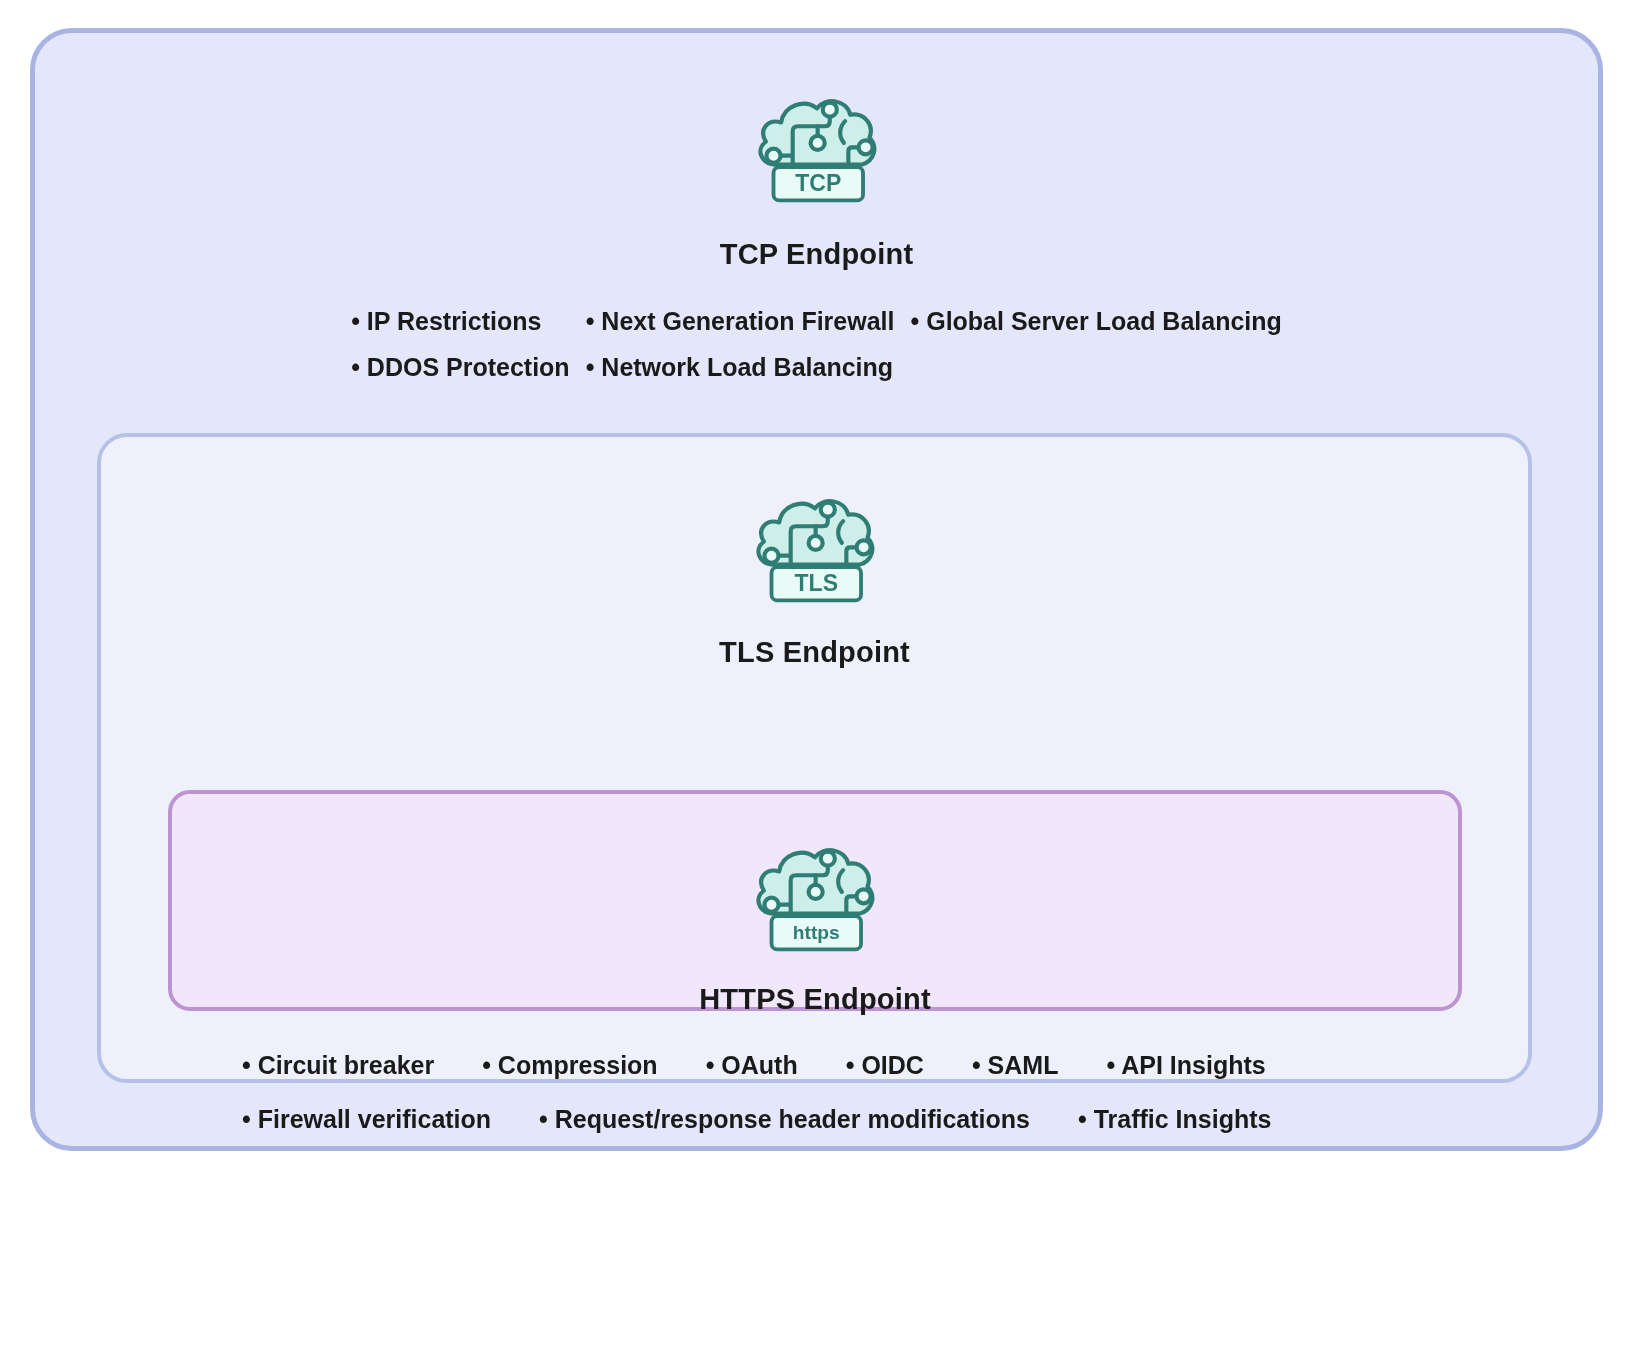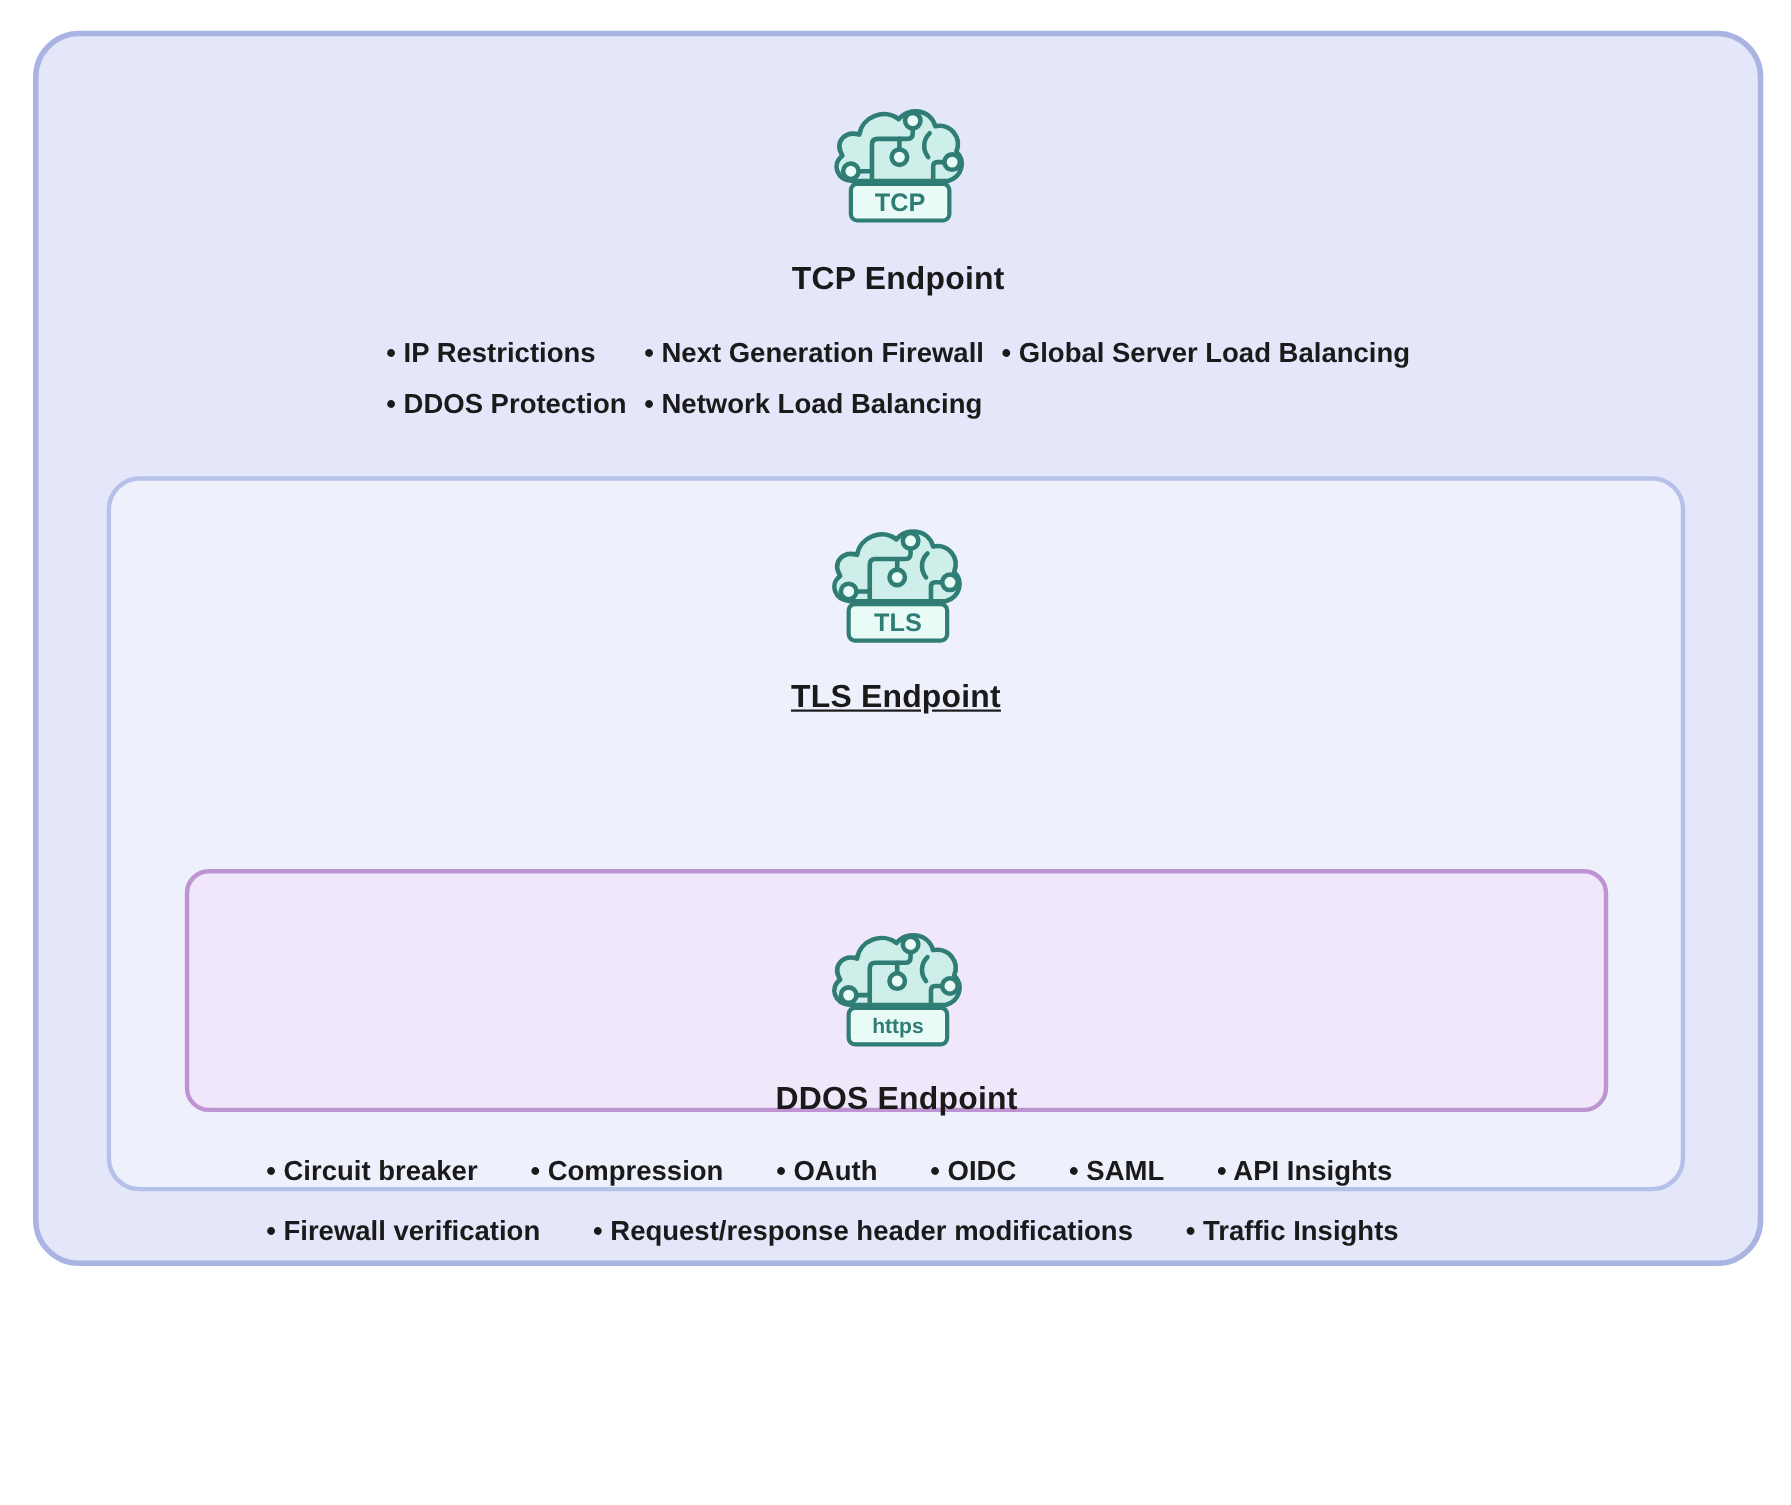--- a/index.html
+++ b/index.html
@@ -25,21 +25,21 @@
   }
   .zone-https {
     left: 67px; top: 353px; right: 66px; bottom: 68px;
     background: var(--https-zone-bg); border: 4px solid var(--https-zone-border);
     border-radius: 22px;
   }
 
   
   .section { display: flex; flex-direction: column; align-items: center; }
   .sec-tcp   { padding-top: 60px; }
-  .sec-tls   { padding-top: 38px; text-decoration: underline; }
+  .sec-tls   { padding-top: 56px; }
   .sec-https { padding-top: 48px; }
 
   .cloud-icon { width: 128px; height: 110px; display: block; }
 
   .endpoint-title {
     margin-top: 36px;
     font-size: 29px; font-weight: 700; line-height: 30px;
     letter-spacing: 0.2px;
     color: var(--text);
   }
@@ -127,21 +127,21 @@
       </svg>
       <div class="endpoint-title">TLS Endpoint</div>
     </div>
 
     <div class="zone zone-https">
       <div class="section sec-https">
         <svg class="cloud-icon icon-https" viewBox="0 0 200 172">
           <use href="#cloud-shape"></use>
           <text class="cloud-label" x="102" y="152">https</text>
         </svg>
-        <div class="endpoint-title">DDOS Endpoint</div>
+        <div class="endpoint-title">HTTPS Endpoint</div>
         <div class="https-rows">
           <div class="https-row">
             <div class="feature">• Circuit breaker</div>
             <div class="feature">• Compression</div>
             <div class="feature">• OAuth</div>
             <div class="feature">• OIDC</div>
             <div class="feature">• SAML</div>
             <div class="feature">• API Insights</div>
           </div>
           <div class="https-row">

